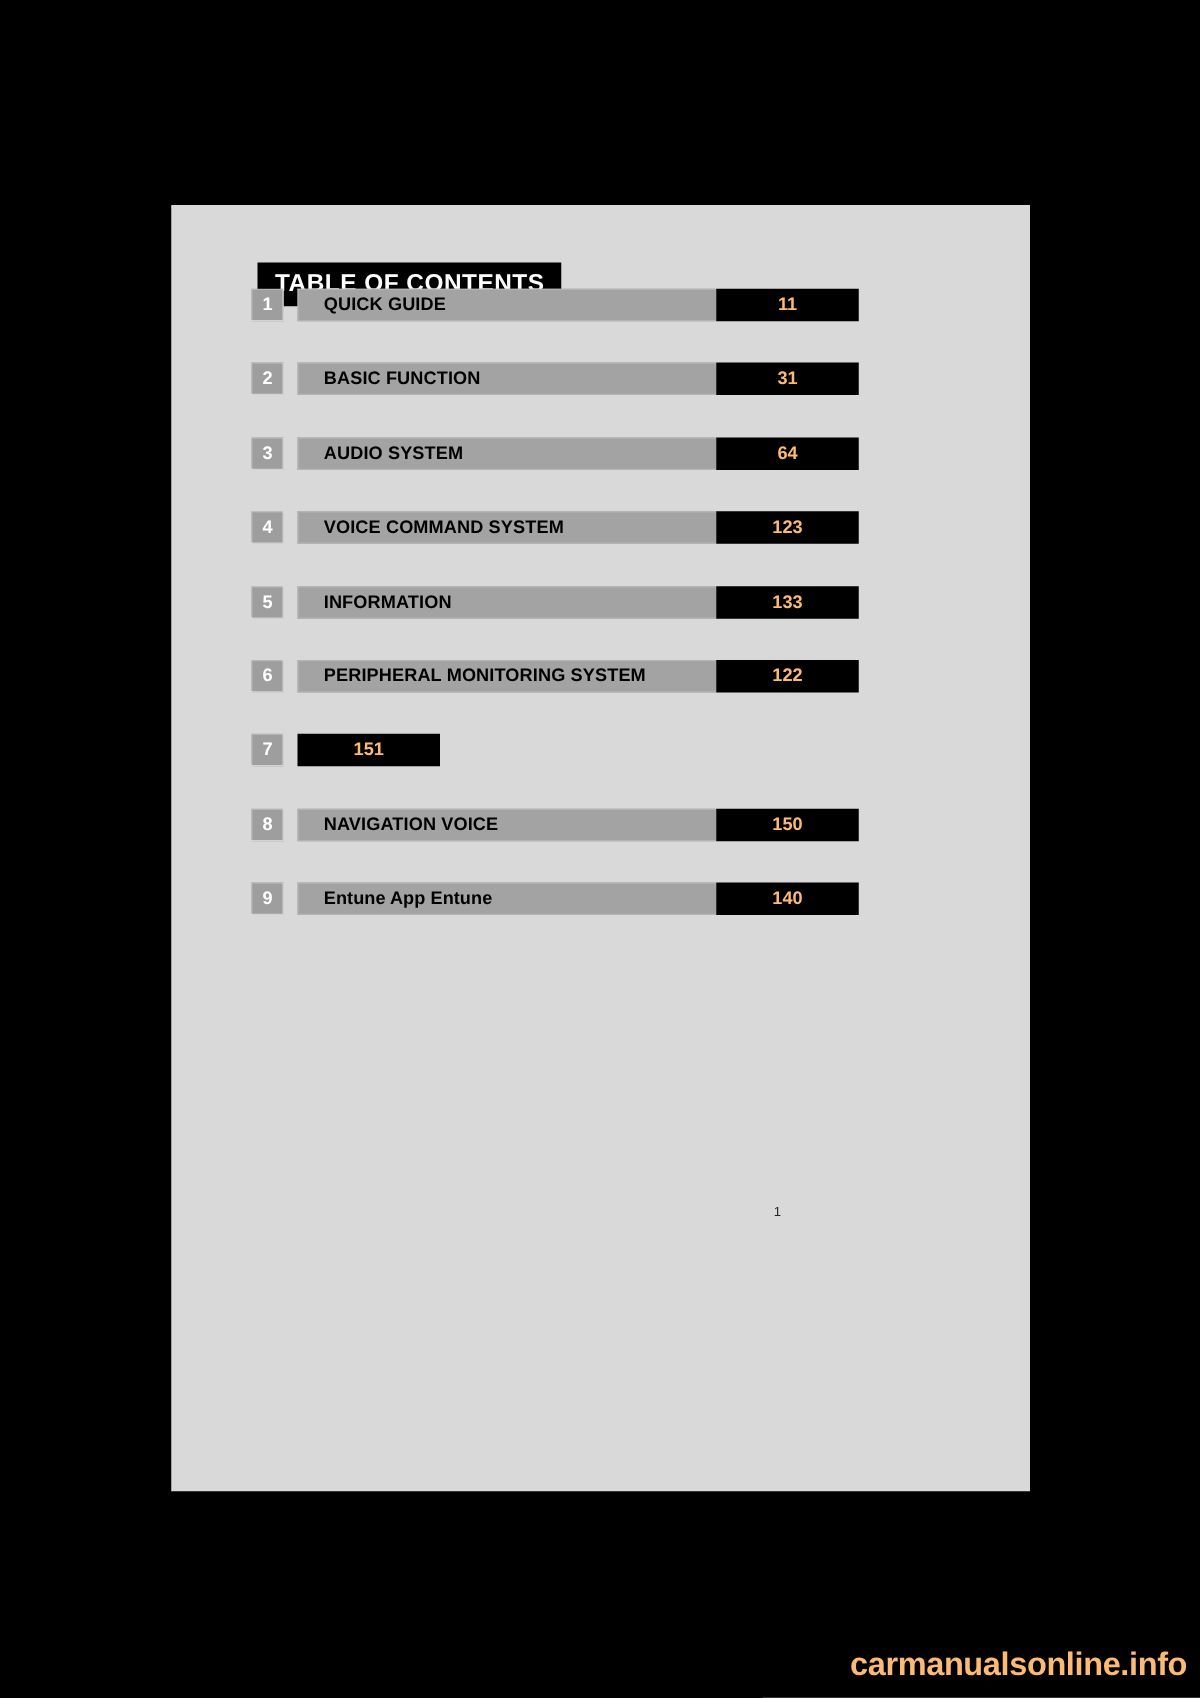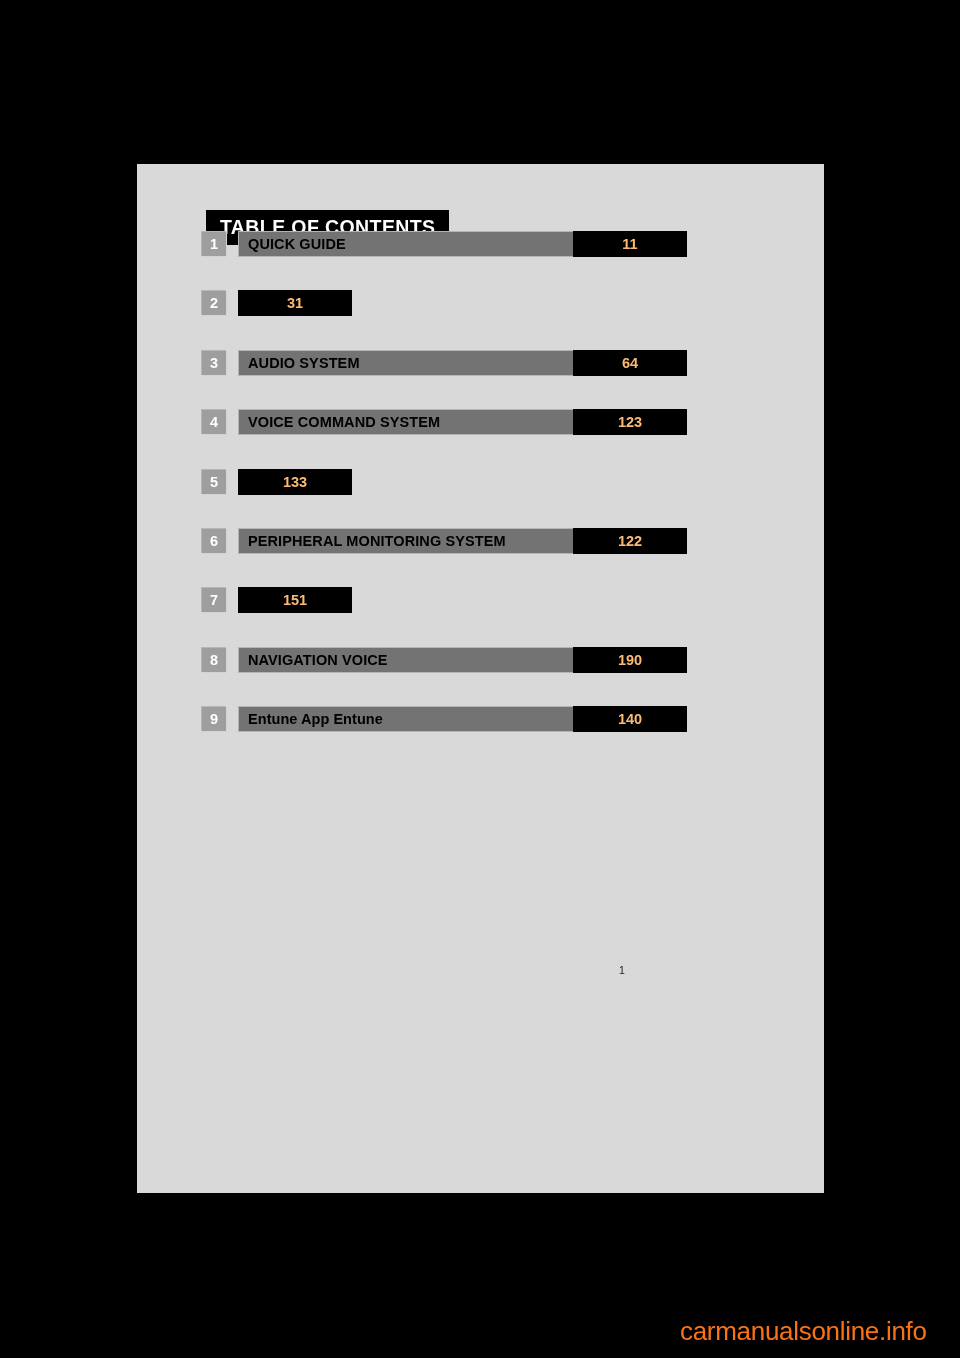--- a/index.html
+++ b/index.html
@@ -78,27 +78,27 @@
   .toc-bar {
     margin-left: 11px;
     flex: 1 1 auto;
     display: flex;
     align-items: stretch;
     min-width: 0;
   }
 
   .toc-title {
     flex: 1 1 auto;
-    background: #737373;
+    background: #a3a3a3;
     border: 1px solid #b4b4b4;
     border-right: none;
     box-sizing: border-box;
     display: flex;
     align-items: center;
-    padding-left: 9px;
+    padding-left: 20px;
     color: #000000;
     font-size: 14.5px;
     font-weight: bold;
     letter-spacing: 0.1px;
     white-space: nowrap;
     overflow: hidden;
   }
   .toc-title.mixedcase {
     letter-spacing: 0.05px;
   }
@@ -127,24 +127,25 @@
     font-size: 10.5px;
     color: #222222;
     font-weight: normal;
   }
 
   
   #watermark {
     position: absolute;
     left: 680px;
     top: 1316px;
-    color: #f97316;
+    color: #fdba74;
     font-size: 26px;
     letter-spacing: -0.3px;
     white-space: nowrap;
+    font-weight: bold;
   }
 </style>
 </head>
 <body>
 
 <div id="page"></div>
 
 <div id="toc-heading">TABLE OF CONTENTS</div>
 
 <div id="toc-list">
@@ -153,20 +154,21 @@
     <div class="toc-badge">1</div>
     <div class="toc-bar">
       <div class="toc-title">QUICK GUIDE</div>
       <div class="toc-page">11</div>
     </div>
   </div>
 
   <div class="toc-row">
     <div class="toc-badge">2</div>
     <div class="toc-bar">
+      <div class="toc-title">BASIC FUNCTION</div>
       <div class="toc-page">31</div>
     </div>
   </div>
 
   <div class="toc-row">
     <div class="toc-badge">3</div>
     <div class="toc-bar">
       <div class="toc-title">AUDIO SYSTEM</div>
       <div class="toc-page">64</div>
     </div>
@@ -176,20 +178,21 @@
     <div class="toc-badge">4</div>
     <div class="toc-bar">
       <div class="toc-title">VOICE COMMAND SYSTEM</div>
       <div class="toc-page">123</div>
     </div>
   </div>
 
   <div class="toc-row">
     <div class="toc-badge">5</div>
     <div class="toc-bar">
+      <div class="toc-title">INFORMATION</div>
       <div class="toc-page">133</div>
     </div>
   </div>
 
   <div class="toc-row">
     <div class="toc-badge">6</div>
     <div class="toc-bar">
       <div class="toc-title">PERIPHERAL MONITORING SYSTEM</div>
       <div class="toc-page">122</div>
     </div>
@@ -199,21 +202,21 @@
     <div class="toc-badge">7</div>
     <div class="toc-bar">
       <div class="toc-page">151</div>
     </div>
   </div>
 
   <div class="toc-row">
     <div class="toc-badge">8</div>
     <div class="toc-bar">
       <div class="toc-title">NAVIGATION VOICE</div>
-      <div class="toc-page">190</div>
+      <div class="toc-page">150</div>
     </div>
   </div>
 
   <div class="toc-row">
     <div class="toc-badge">9</div>
     <div class="toc-bar">
       <div class="toc-title mixedcase">Entune App Entune</div>
       <div class="toc-page">140</div>
     </div>
   </div>

